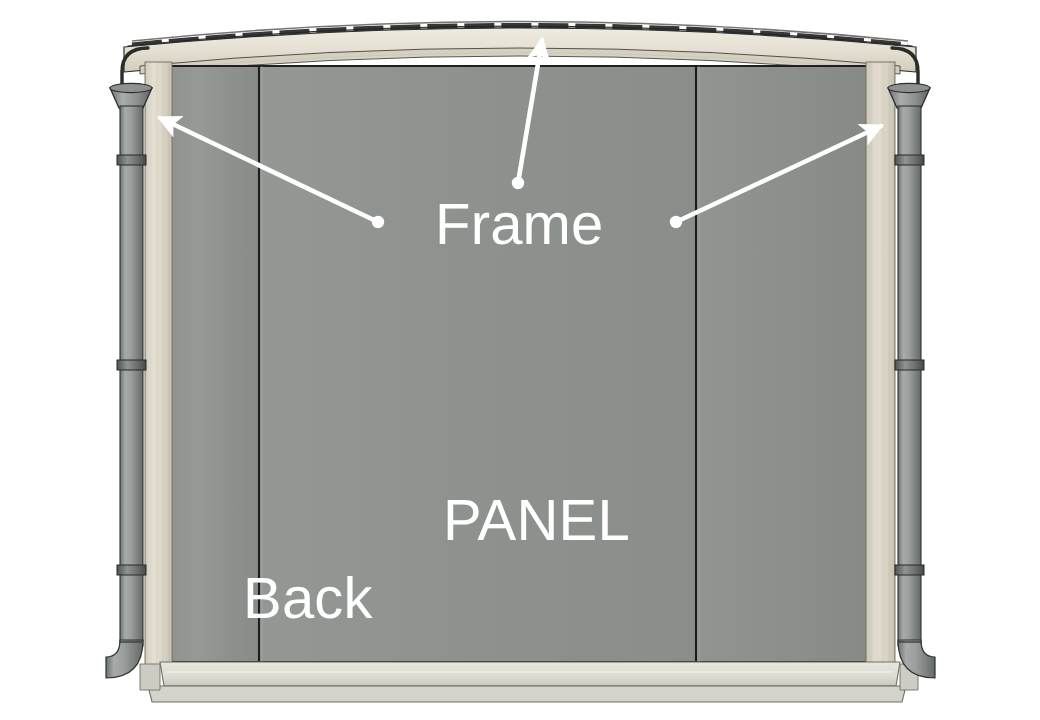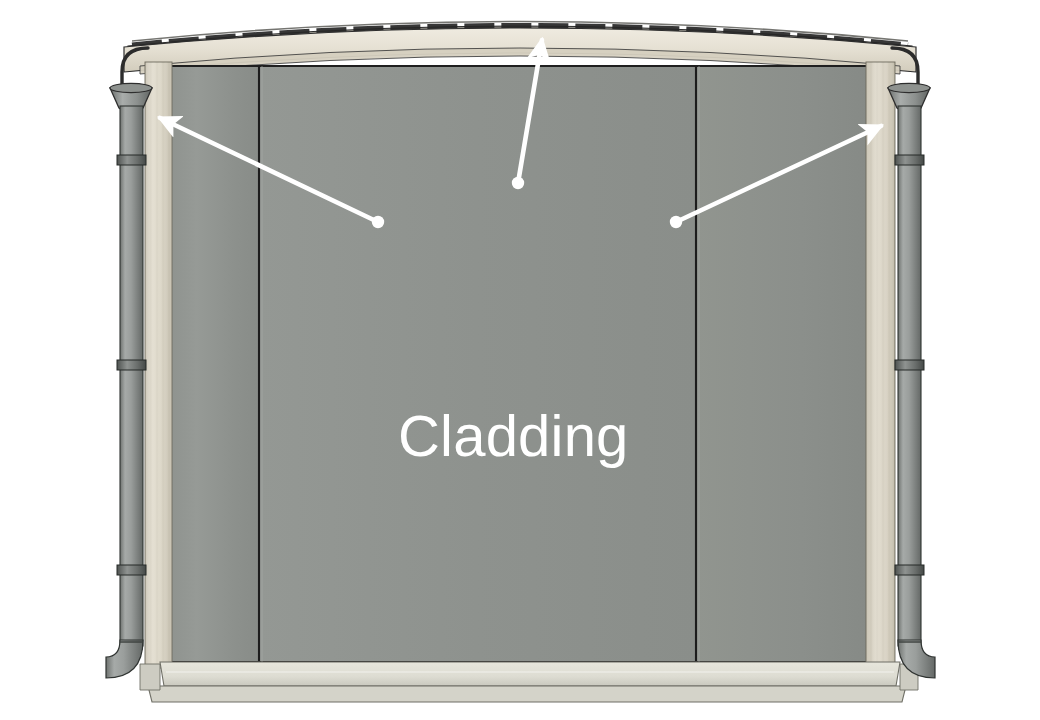--- a/index.html
+++ b/index.html
@@ -198,15 +198,17 @@
       <circle id="callout0-dot" r="6.2" fill="#ffffff" cx="378" cy="222"></circle>
 
       <line id="callout1-line" stroke="#ffffff" stroke-width="4.6" stroke-linecap="round" marker-end="url(#arrowWhite)" x1="518" y1="183" x2="542" y2="40"></line>
       <circle id="callout1-dot" r="6.2" fill="#ffffff" cx="518" cy="183"></circle>
 
       <line id="callout2-line" stroke="#ffffff" stroke-width="4.6" stroke-linecap="round" marker-end="url(#arrowWhite)" x1="676" y1="222" x2="881" y2="126"></line>
       <circle id="callout2-dot" r="6.2" fill="#ffffff" cx="676" cy="222"></circle>
     </g>
   </svg>
 
-  <div class="lbl" id="lbl-cladding">Cladding</div>
+  <div class="lbl" id="lbl-frame">Frame</div>
+  <div class="lbl" id="lbl-panel">PANEL</div>
+  <div class="lbl" id="lbl-back">Back</div>
 
 </div>
 
 </body></html>

